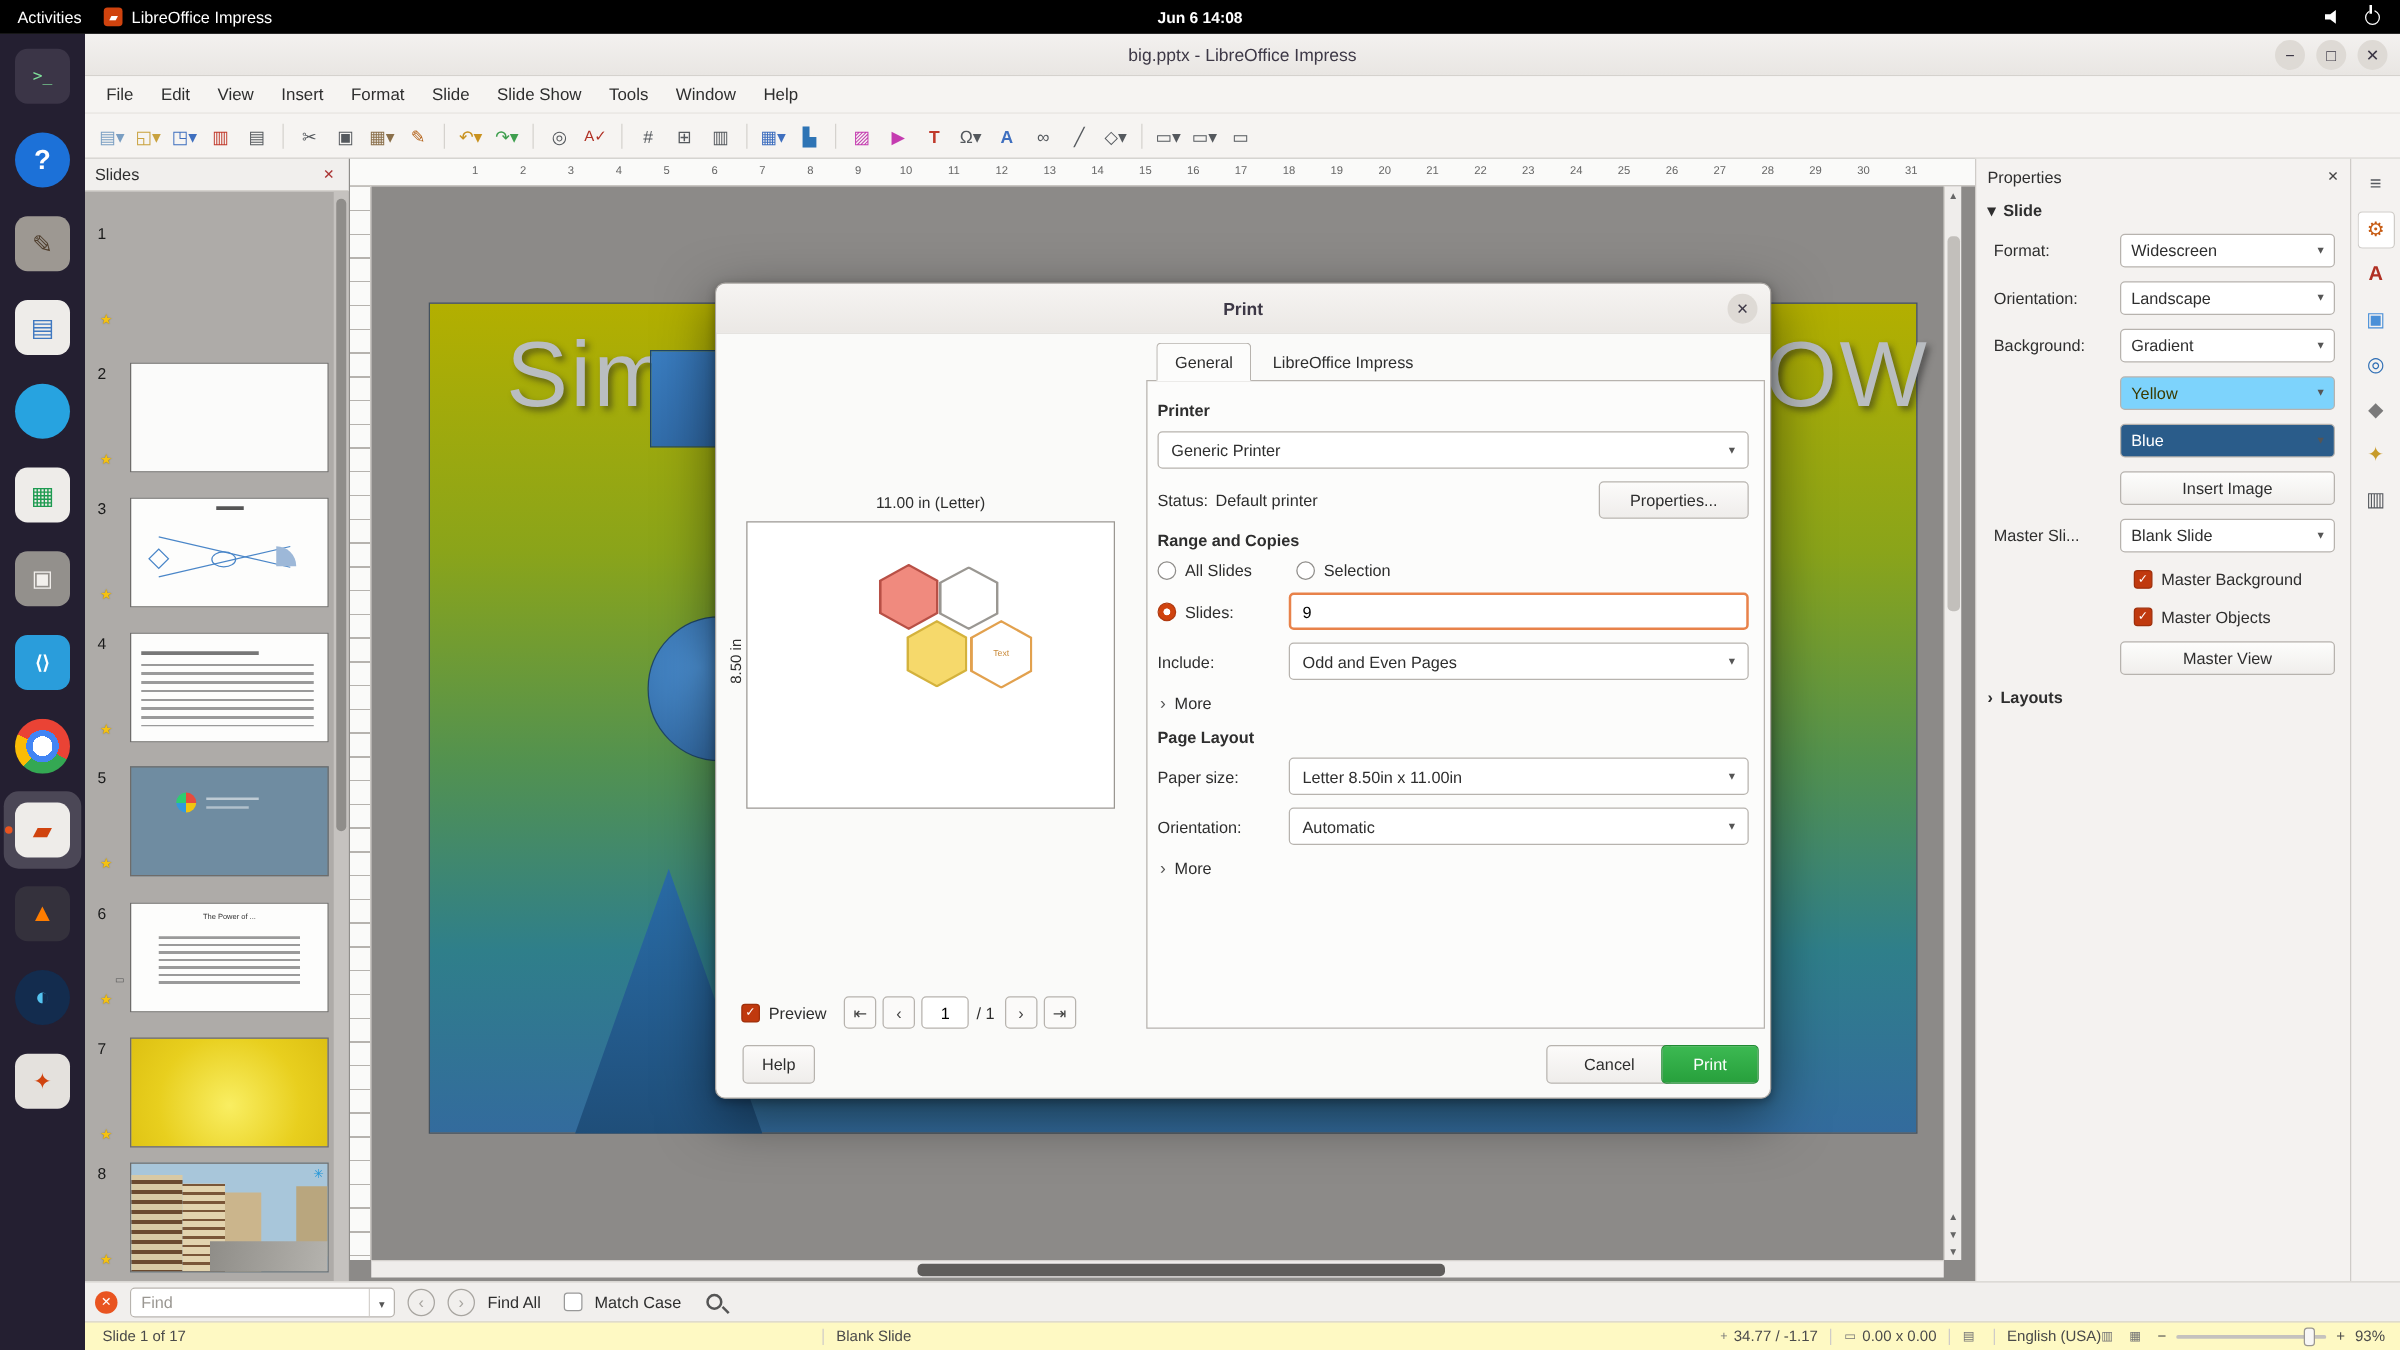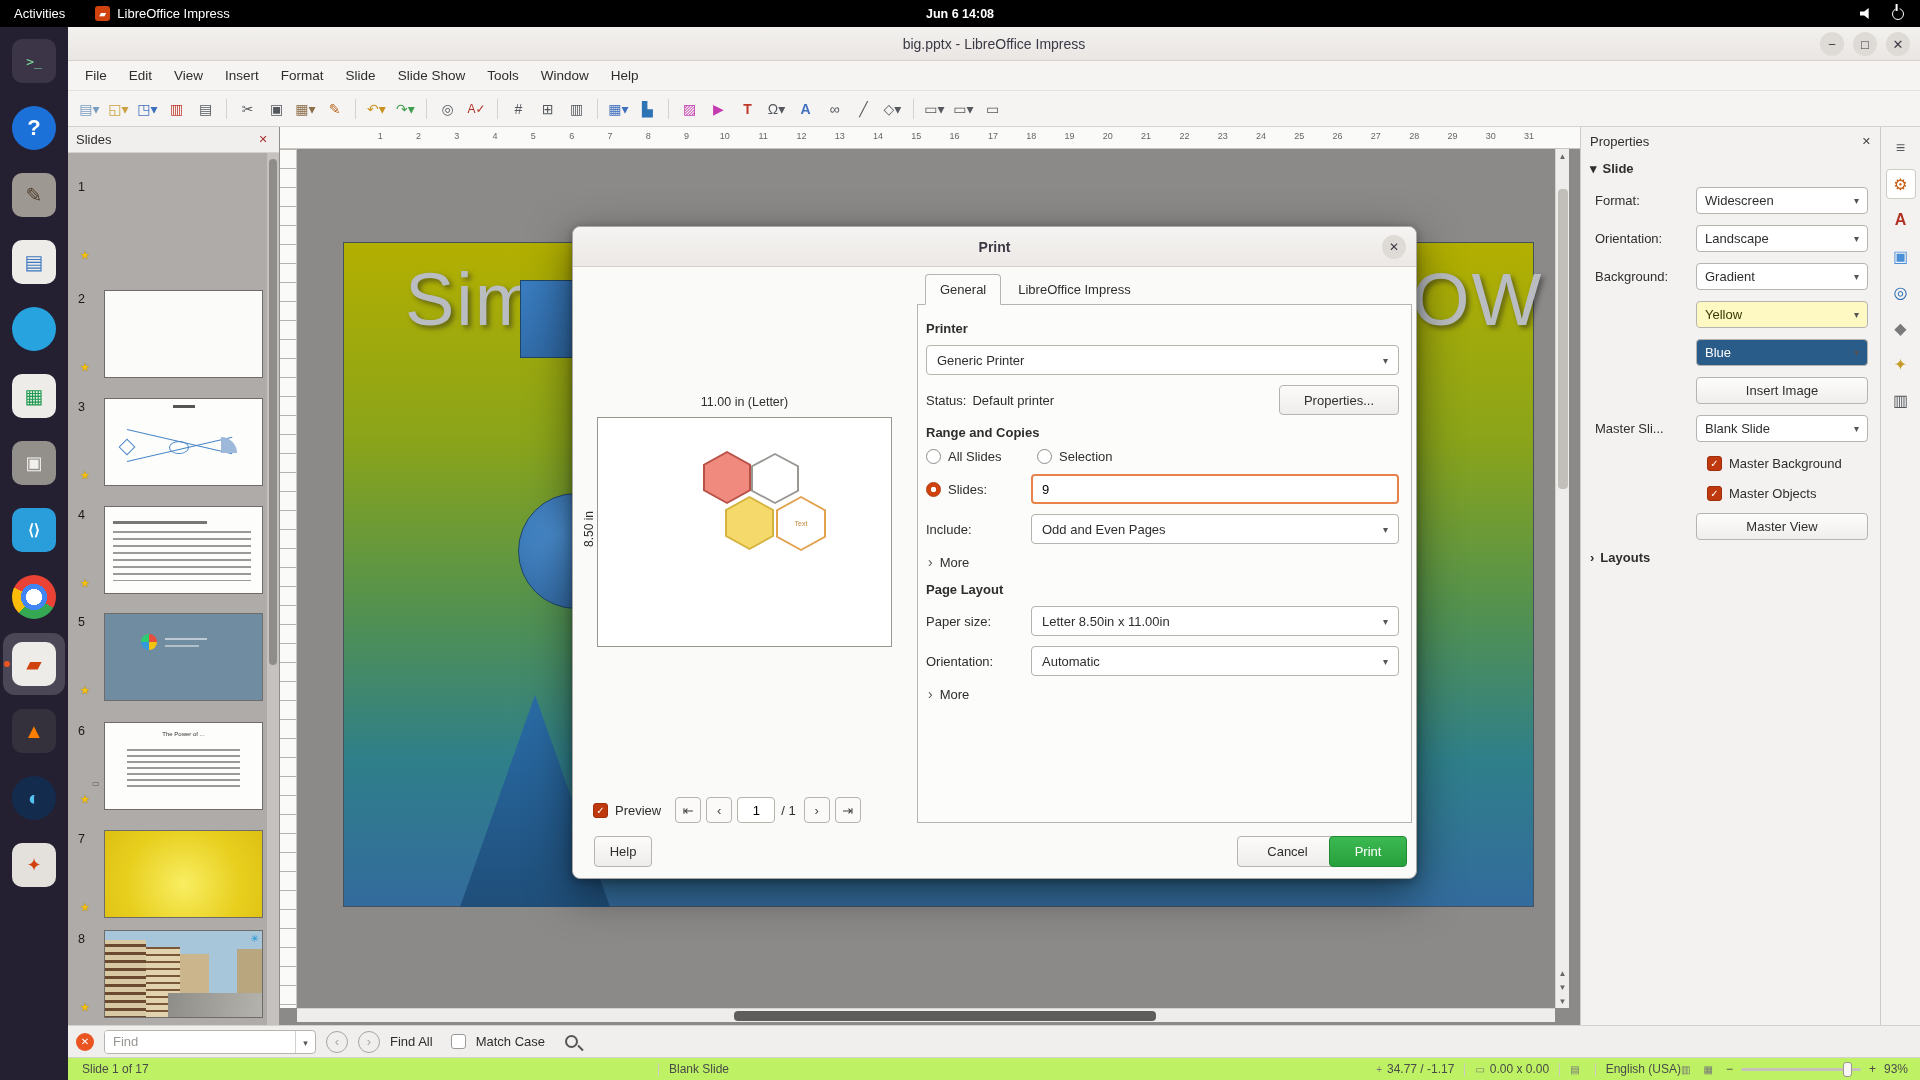--- a/index.html
+++ b/index.html
@@ -1,19 +1,19 @@
 <!DOCTYPE html>
 <html><head>
 <meta charset="utf-8">
 <style>
   *{margin:0;padding:0;box-sizing:border-box}
   html,body{width:1920px;height:1080px;overflow:hidden;font-family:"Liberation Sans",sans-serif;background:#6e6c6a;position:relative}
   
   #topbar{position:absolute;left:0;top:0;width:1920px;height:27px;background:#000;color:#fff;display:flex;align-items:center;font-size:13px;z-index:60}
-  #topbar .tb-left{display:flex;align-items:center;gap:30px;padding-left:14px}
+  #topbar .tb-left{display:flex;align-items:center;gap:18px;padding-left:14px}
   #topbar .appico{width:15px;height:15px;background:#d0430e;border-radius:3px;display:inline-flex;align-items:center;justify-content:center;color:#fff;font-size:9px}
   #topbar .appname{display:flex;align-items:center;gap:7px}
   #topbar .clock{position:absolute;left:50%;transform:translateX(-50%);font-weight:bold;font-size:12.5px}
   #topbar .tb-right{margin-left:auto;display:flex;align-items:center;gap:18px;padding-right:16px}
   .spk{width:14px;height:12px;background:#fff;clip-path:polygon(0 33%,30% 33%,62% 4%,62% 96%,30% 67%,0 67%);display:inline-block}
   .pwr{width:12px;height:12px;border:1.5px solid #fff;border-radius:50%;position:relative;display:inline-block}
   .pwr::before{content:"";position:absolute;left:50%;top:-5px;width:2px;height:7px;background:#000;border-left:2px solid #fff;transform:translateX(-60%)}
   
   #dock{position:absolute;left:0;top:27px;width:68px;height:1053px;background:#241f31;z-index:55}
   .dk{width:62px;height:62px;margin:3px auto 5px auto;position:relative;display:flex;align-items:center;justify-content:center}
@@ -116,21 +116,21 @@
   
   #findbar{position:absolute;left:0;top:998px;width:100%;height:32px;background:#f1efed;border-top:1px solid #d5d2ce;display:flex;align-items:center;gap:10px;padding-left:8px;font-size:13px;color:#2e2e2e}
   #fb-close{width:18px;height:18px;border-radius:50%;background:#e95420;color:#fff;display:flex;align-items:center;justify-content:center;font-size:10px}
   #find-wrap{display:flex;align-items:flex-start;height:24px;border:1px solid #b7b3ae;border-radius:4px;background:#fff;overflow:hidden}
   #find-input{width:190px;height:22px;border:none;outline:none;padding:0 8px;font-size:13px;font-family:"Liberation Sans",sans-serif}
   #find-input::placeholder{color:#9a9792}
   #find-drop{width:20px;height:24px;border-left:1px solid #d5d2ce;display:flex;align-items:center;justify-content:center;font-size:9px;color:#555}
   .fb-nav{width:22px;height:22px;border-radius:50%;border:1.5px solid #a8a5a0;color:#a8a5a0;display:flex;align-items:center;justify-content:center;font-size:13px}
   .mag{width:13px;height:13px;border:2px solid #555;border-radius:50%;position:relative;display:inline-block}
   .mag::after{content:"";position:absolute;left:10px;top:10px;width:7px;height:2px;background:#555;transform:rotate(45deg)}
-  #statusbar{position:absolute;left:0;top:1030px;width:100%;height:23px;background:#bef264;border-top:1px solid #d5d2ce;display:flex;align-items:center;font-size:12px;color:#4a4a4a;padding:0 12px 0 14px}
+  #statusbar{position:absolute;left:0;top:1030px;width:100%;height:23px;background:#fef9c3;border-top:1px solid #d5d2ce;display:flex;align-items:center;font-size:12px;color:#4a4a4a;padding:0 12px 0 14px}
   .ssep{width:1px;height:13px;background:#cfccc8;margin:0 10px}
   .sic{font-size:10px;color:#777;margin-right:5px}
   #zoom-cluster{margin-left:auto;display:flex;align-items:center;gap:8px}
   .zslider{width:120px;height:3px;background:#c5c2be;border-radius:2px;position:relative}
   .zslider .zt{position:absolute;left:85%;top:-6px;width:9px;height:15px;background:#f8f7f6;border:1px solid #9a9792;border-radius:3px}
   
   #dlg{position:absolute;left:572px;top:226px;width:845px;height:653px;background:#fafaf9;border:1px solid #aaa6a2;border-radius:8px;box-shadow:0 14px 44px rgba(0,0,0,.5),0 2px 8px rgba(0,0,0,.3);z-index:100;font-size:13px;color:#2e2e2e}
   #dlg-head{height:40px;background:linear-gradient(#f6f4f2,#ebe8e5);border-bottom:1px solid #d5d2ce;border-radius:8px 8px 0 0;display:flex;align-items:center;justify-content:center}
   #dlg-head .dtitle{font-weight:bold;font-size:14px;color:#3d3846}
   #dlg-close{position:absolute;right:10px;top:8px;width:24px;height:24px;border-radius:50%;background:#dedad5;color:#3d3846;display:flex;align-items:center;justify-content:center;font-size:12px}
@@ -501,21 +501,21 @@
         </span>
       </div>
       <div class="prow">
         <span>Background:</span>
         <span class="pctl">
           <span>Gradient</span>
             <span class="ar">▾</span>
         </span>
       </div>
       <div class="prow">
-        <span class="pctl" style="background:#fef9c3;color:#3a3a00">
+        <span class="pctl" style="background:#7dd3fc;color:#3a3a00">
           <span>Yellow</span>
             <span class="ar">▾</span>
         </span>
       </div>
       <div class="prow">
         <span class="pctl" style="background:#2a5c8a;color:#ffffff">
           <span>Blue</span>
             <span class="ar">▾</span>
         </span>
       </div>

